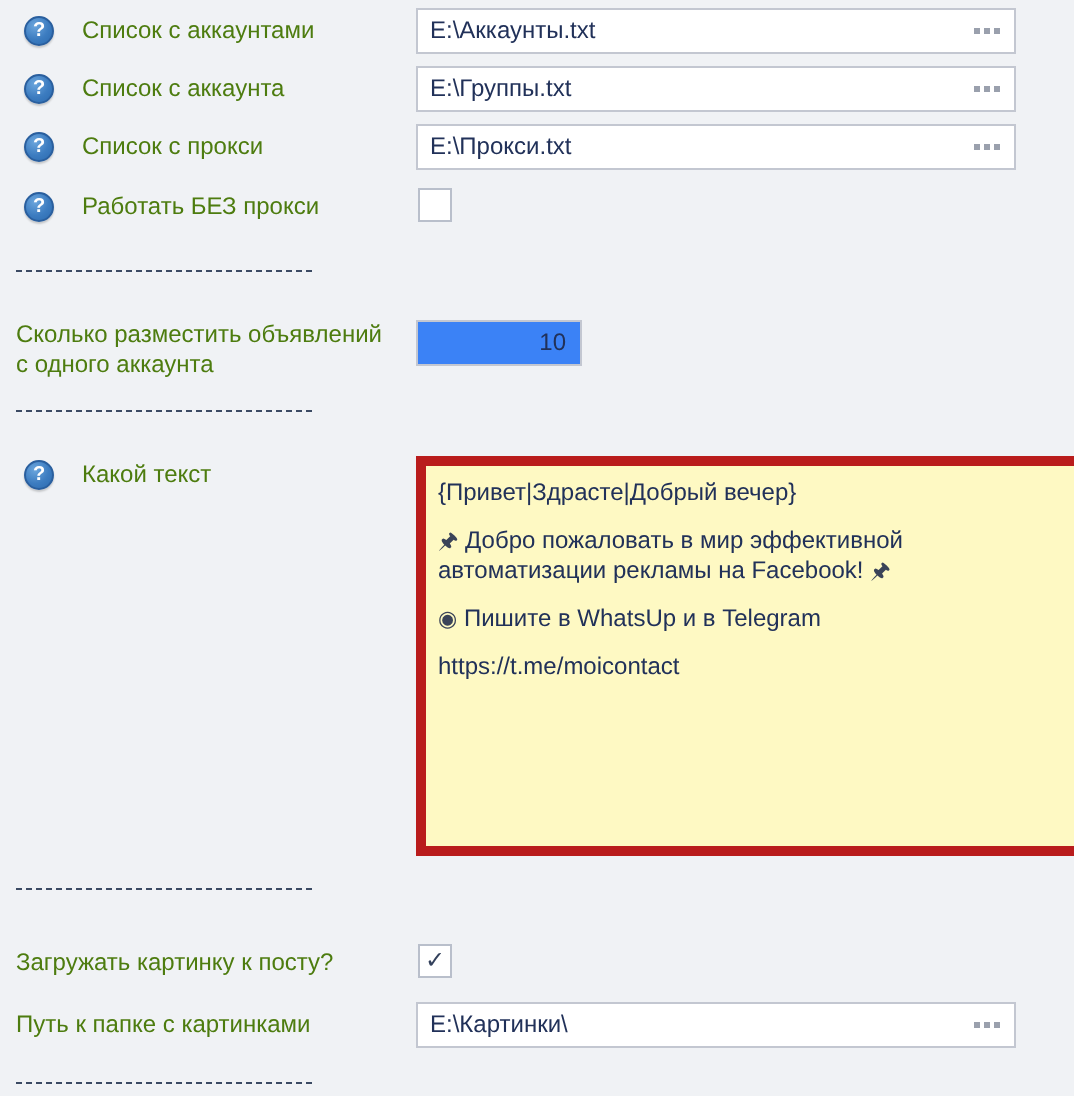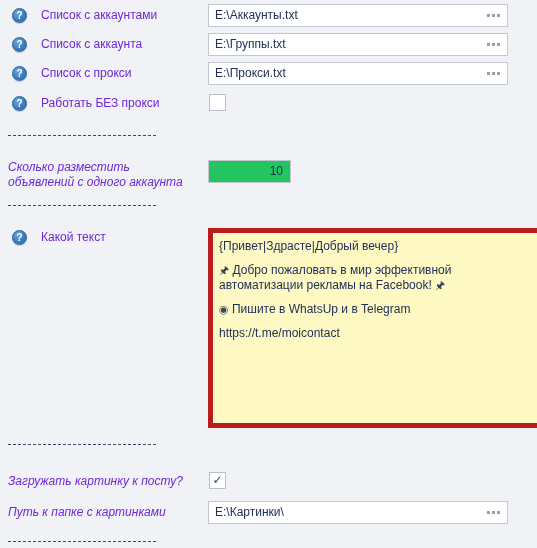--- a/index.html
+++ b/index.html
@@ -42,27 +42,26 @@
     font-weight: bold;
     line-height: 13px;
     text-align: center;
     font-family: "Liberation Sans", sans-serif;
     box-shadow: 0 1px 1px rgba(0,0,0,0.18);
   }
   .lbl {
     position: absolute;
     left: 41px;
     font-size: 12px;
-    color: #6d28d9;
+    color: #4d7c0f;
     line-height: 15px;
     white-space: pre-line;
   }
   .lbl.noicon {
     left: 8px;
-    font-style: italic;
   }
 
   
   .field {
     position: absolute;
     left: 208px;
     width: 300px;
     height: 23px;
     background: #ffffff;
     border: 1px solid #c3c7d1;
@@ -92,21 +91,21 @@
     height: 3px;
     background: #9aa0ad;
   }
 
   
   .numfield {
     position: absolute;
     left: 208px;
     width: 83px;
     height: 23px;
-    background: #22c55e;
+    background: #3b82f6;
     border: 1px solid #c3c7d1;
     box-sizing: border-box;
   }
   .numfield .val {
     position: absolute;
     right: 7px;
     top: 3px;
     font-size: 12px;
     color: #213159;
     line-height: 15px;

